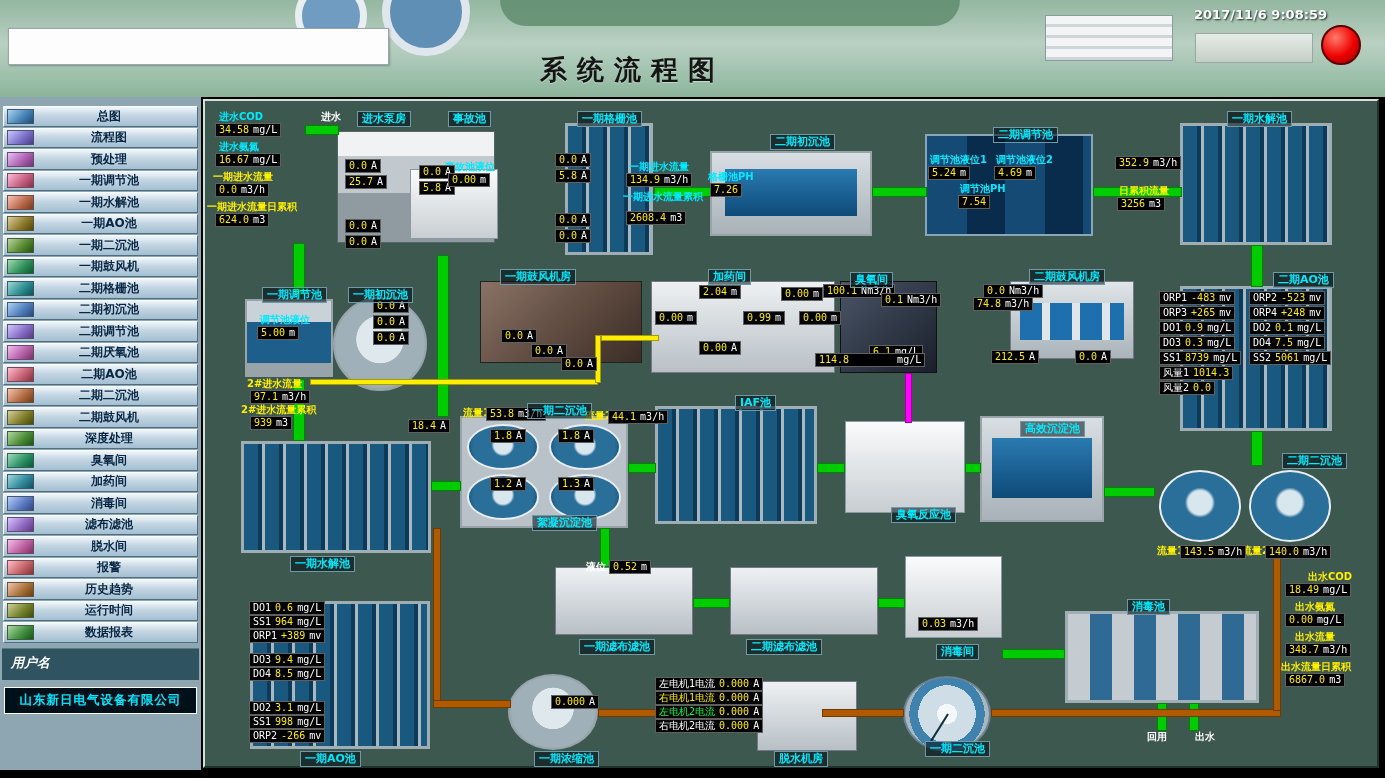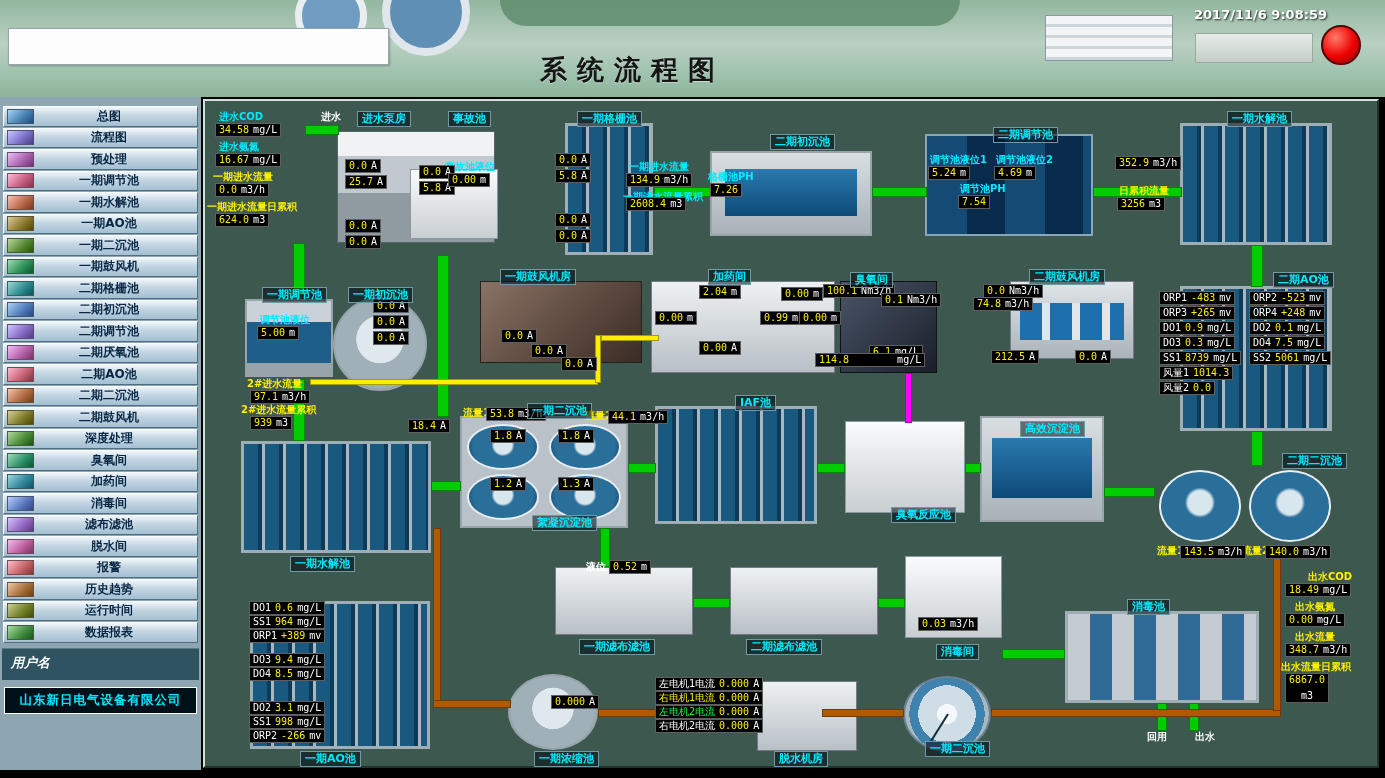--- a/index.html
+++ b/index.html
@@ -393,21 +393,21 @@
       <span class="num">0.0</span>
       <span class="unit">A</span>
     </div>
     <div class="vbox" style="left: 421px; top: 72px;">
       <span class="num">134.9</span>
       <span class="unit">m3/h</span>
     </div>
     <div class="vbox" style="left: 505px; top: 82px;">
       <span class="num">7.26</span>
     </div>
-    <div class="vbox" style="left: 421px; top: 96px;">
+    <div class="vbox" style="left: 421px; top: 110px;">
       <span class="num">2608.4</span>
       <span class="unit">m3</span>
     </div>
     <div class="vbox" style="left: 723px; top: 65px;">
       <span class="num">5.24</span>
       <span class="unit">m</span>
     </div>
     <div class="vbox" style="left: 789px; top: 65px;">
       <span class="num">4.69</span>
       <span class="unit">m</span>
@@ -464,21 +464,21 @@
       <span class="unit">m</span>
     </div>
     <div class="vbox" style="left: 576px; top: 186px;">
       <span class="num">0.00</span>
       <span class="unit">m</span>
     </div>
     <div class="vbox" style="left: 450px; top: 210px;">
       <span class="num">0.00</span>
       <span class="unit">m</span>
     </div>
-    <div class="vbox" style="left: 555px; top: 210px;">
+    <div class="vbox" style="left: 538px; top: 210px;">
       <span class="num">0.99</span>
       <span class="unit">m</span>
     </div>
     <div class="vbox" style="left: 594px; top: 210px;">
       <span class="num">0.00</span>
       <span class="unit">m</span>
     </div>
     <div class="vbox" style="left: 494px; top: 240px;">
       <span class="num">0.00</span>
       <span class="unit">A</span>
@@ -568,21 +568,21 @@
       <span class="unit">mg/L</span>
     </div>
     <div class="vbox" style="left: 1080px; top: 512px;">
       <span class="num">0.00</span>
       <span class="unit">mg/L</span>
     </div>
     <div class="vbox" style="left: 1080px; top: 542px;">
       <span class="num">348.7</span>
       <span class="unit">m3/h</span>
     </div>
-    <div class="vbox" style="left: 1080px; top: 572px; flex-direction: column;">
+    <div class="vbox" style="left: 1080px; top: 572px;">
       <span class="num">6867.0</span>
       <span class="unit">m3</span>
     </div>
     <div class="vbox pair" style="left: 954px; top: 190px;">
       <span class="plabel">ORP1</span>
       <span class="num">-483</span>
       <span class="unit">mv</span>
     </div>
     <div class="vbox pair" style="left: 1044px; top: 190px;">
       <span class="plabel">ORP2</span>

